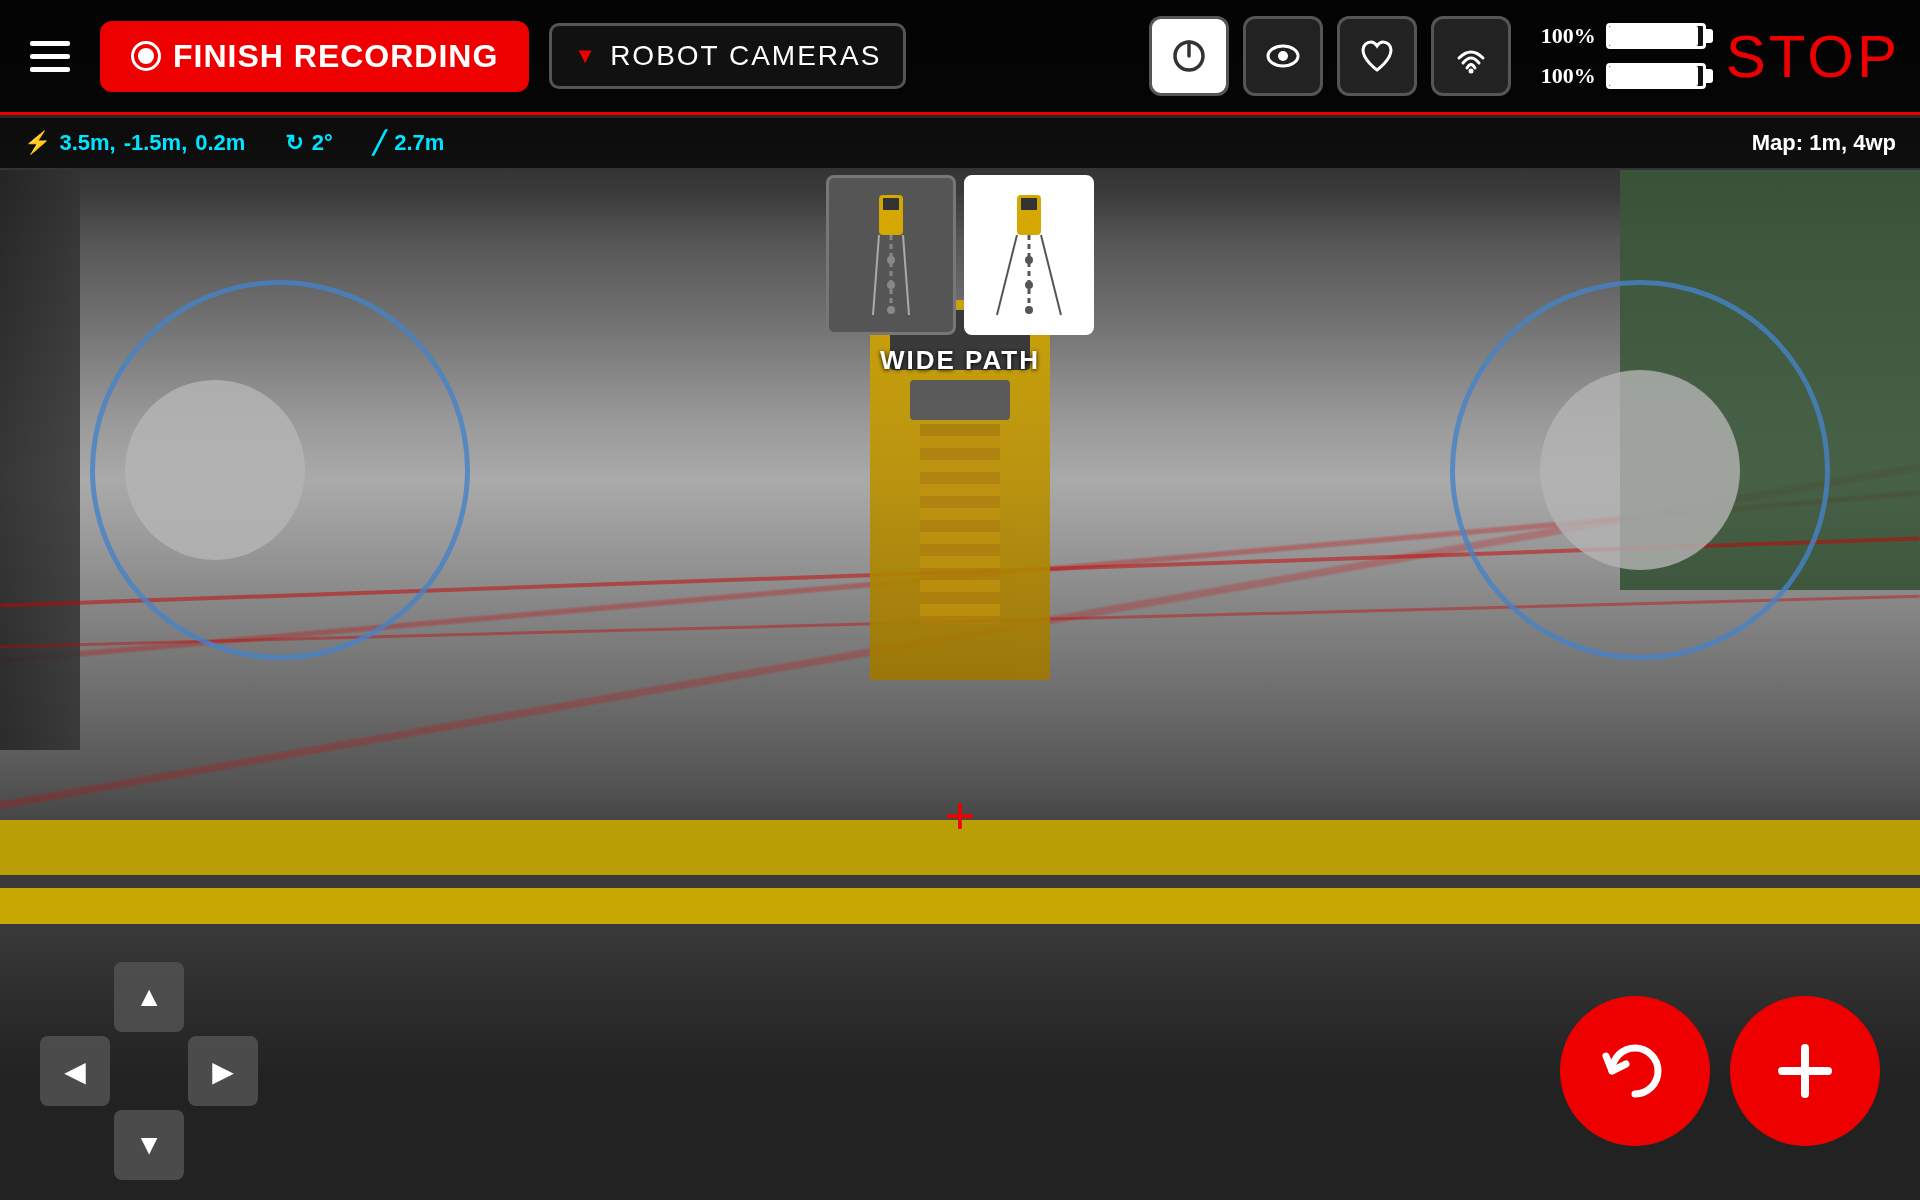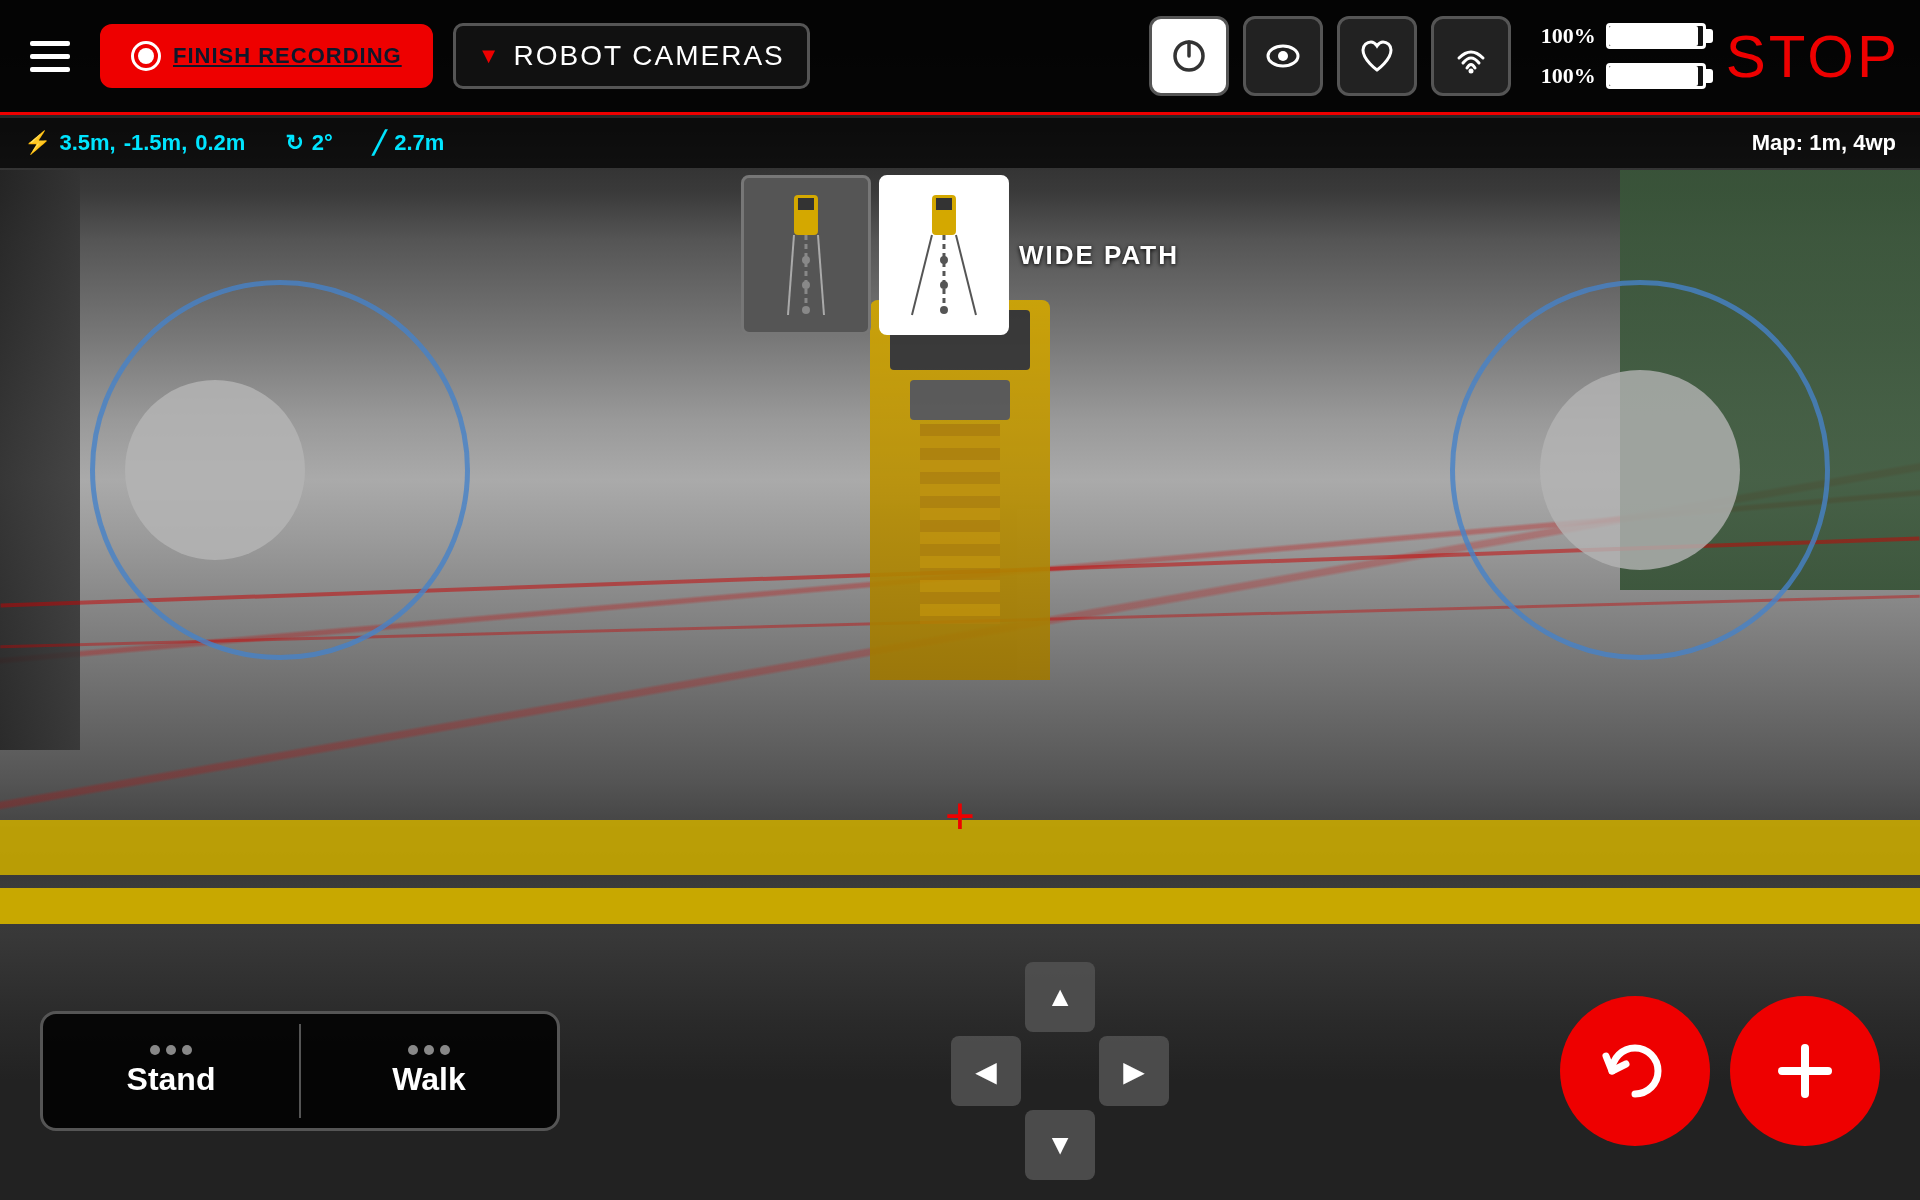--- a/index.html
+++ b/index.html
@@ -105,25 +105,24 @@
       align-items: center;
       justify-content: center;
     }
     .finish-recording-btn .rec-dot {
       width: 16px;
       height: 16px;
       border-radius: 50%;
       background: white;
     }
     .finish-recording-btn .btn-text {
-      color: #0f172a;
-      font-size: 22px;
+      color: #ffffff;
+      font-size: 32px;
       font-weight: bold;
       letter-spacing: 1px;
-      text-decoration: underline;
     }
 
     
     .camera-dropdown {
       background: #111;
       border: 3px solid #555;
       border-radius: 10px;
       padding: 14px 22px;
       display: flex;
       align-items: center;
@@ -262,20 +261,21 @@
       align-items: flex-end;
     }
 
     
     #path-selector {
       position: absolute;
       top: 175px;
       left: 50%;
       transform: translateX(-50%);
       display: flex;
+      flex-direction: column;
       align-items: center;
       gap: 10px;
       z-index: 90;
     }
     .path-options {
       display: flex;
       gap: 8px;
     }
     .path-option {
       width: 130px;
@@ -618,39 +618,20 @@
 </div>
 
 <div class="joystick-right">
   <div class="joystick-thumb-right"></div>
 </div>
 
 <div class="crosshair">+</div>
 
 <div id="bottom-bar">
 
-  <div class="mode-selector">
-    <div class="mode-btn">
-      <div class="mode-dots">
-        <div class="mode-dot"></div>
-        <div class="mode-dot"></div>
-        <div class="mode-dot"></div>
-      </div>
-      <span class="mode-label">Stand</span>
-    </div>
-    <div class="mode-divider"></div>
-    <div class="mode-btn">
-      <div class="mode-dots">
-        <div class="mode-dot"></div>
-        <div class="mode-dot"></div>
-        <div class="mode-dot"></div>
-      </div>
-      <span class="mode-label">Walk</span>
-    </div>
-  </div>
 
   <div class="dpad">
     <div class="dpad-btn empty"></div>
     <div class="dpad-btn">
       <span>▲</span>
     </div>
     <div class="dpad-btn empty"></div>
     <div class="dpad-btn">
       <span>◀</span>
     </div>

